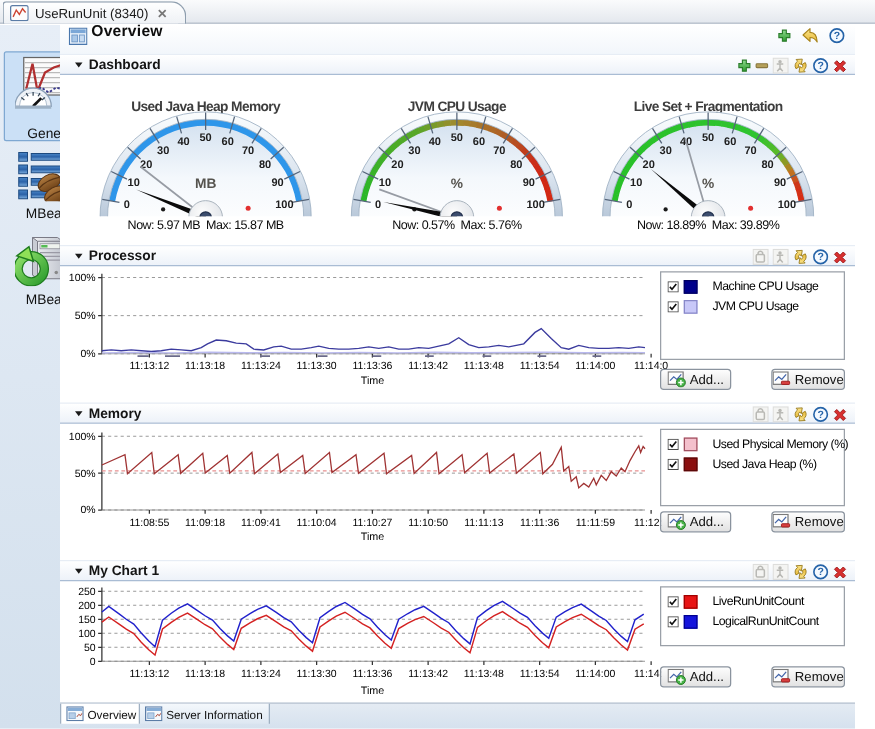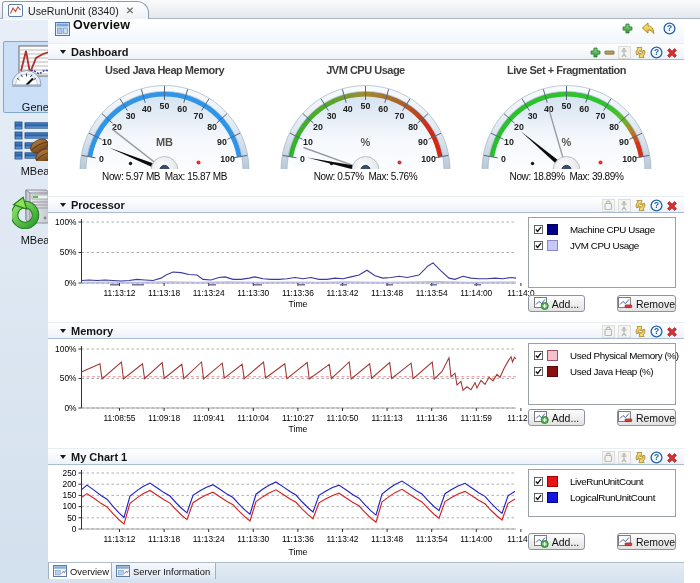--- a/index.html
+++ b/index.html
@@ -17,21 +17,21 @@
 #ovhead .ovicon{position:absolute;left:7px;top:2px}
 .hicons{position:absolute;right:6px;top:2px;display:flex;align-items:center}
 .hic{margin-left:3px;display:inline-flex}
 #ovhead .hicons .hic{margin-left:8px}
 #ovhead .hicons{right:8px}
 .shdr{position:absolute;left:0;width:636px;height:17px;background:linear-gradient(#ffffff,#edf2f9);border-bottom:1px solid #a9bcd4;border-top:1px solid #e7edf5}
 .tri{position:absolute;left:12px;top:6px;width:0;height:0;border-left:3.5px solid transparent;border-right:3.5px solid transparent;border-top:4.5px solid #1a1a1a}
 .stitle{position:absolute;left:23px;top:2px;font-size:11px;font-weight:bold;color:#141414}
 .sbody{position:absolute;left:0;width:636px}
 .gcol{position:absolute;top:0;width:201px;text-align:center}
-.gtitle{font-size:11px;font-weight:bold;color:#3d3d3d;height:16px;padding-top:4px;letter-spacing:-0.5px}
+.gtitle{font-size:11px;font-weight:bold;color:#3d3d3d;height:16px;padding-top:20px;letter-spacing:-0.5px}
 .gnow{font-size:10px;letter-spacing:-0.4px;color:#0a0a0a;margin-top:2px}
 .legbox{position:absolute;left:480px;width:148px;background:#fff;border:1px solid #9aa0a8;padding:3px 0 0 5px}
 .lrow{display:flex;align-items:center;height:16px}
 .lrow svg,.lrow .sw{flex-shrink:0}
 .sw{width:11px;height:11px;display:inline-block;margin-left:4px}
 .ltxt{font-size:9.8px;letter-spacing:-0.4px;color:#000;margin-left:12px;white-space:nowrap}
 .btn{position:absolute;height:17px;background:linear-gradient(#fdfdfd,#e2e2e2);border:1px solid #8a939e;border-radius:3px;display:flex;align-items:center;justify-content:center}
 .btn span{font-size:10.5px;color:#111;margin-left:3px}
 #btabs{position:absolute;left:0;top:542px;width:636px;height:21px;background:linear-gradient(#e4ebf3,#d5e1ee);border-top:1px solid #aebccc}
 .btab{position:absolute;top:0;height:16px;display:flex;align-items:center;padding:0 4px;font-size:9.4px;color:#111;border-right:1px solid #9fb0c2;white-space:nowrap;overflow:hidden}

